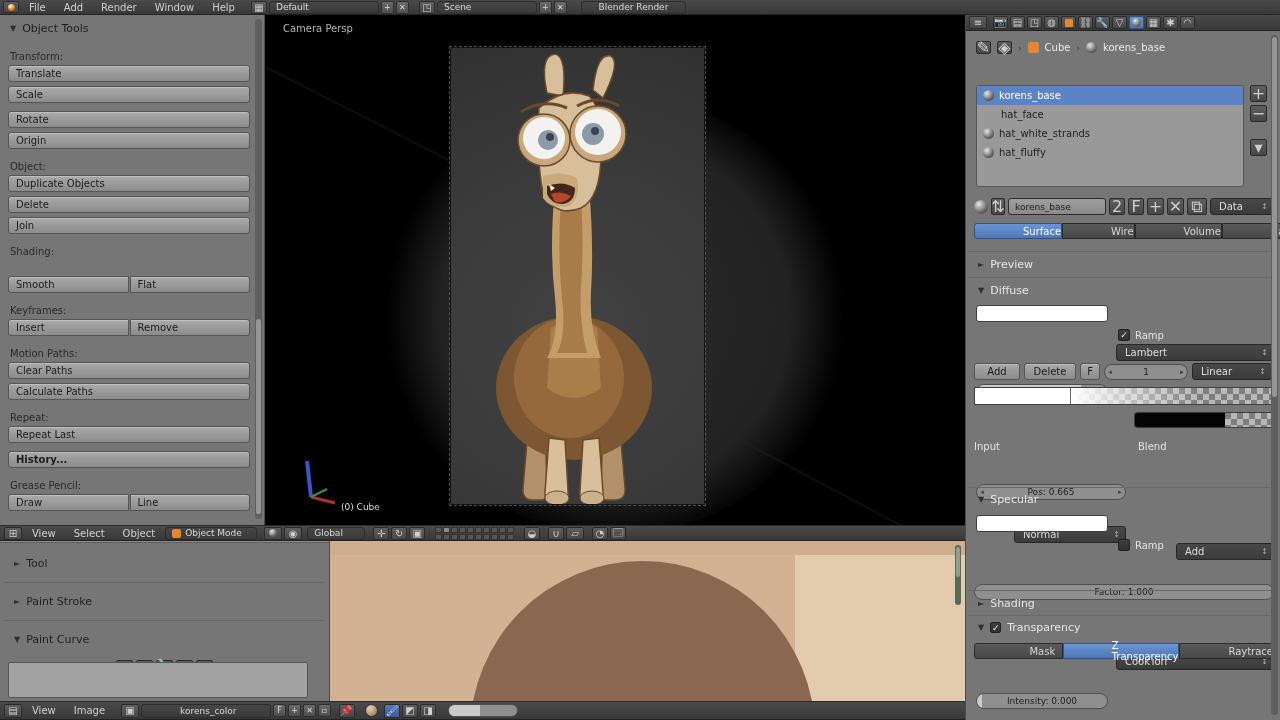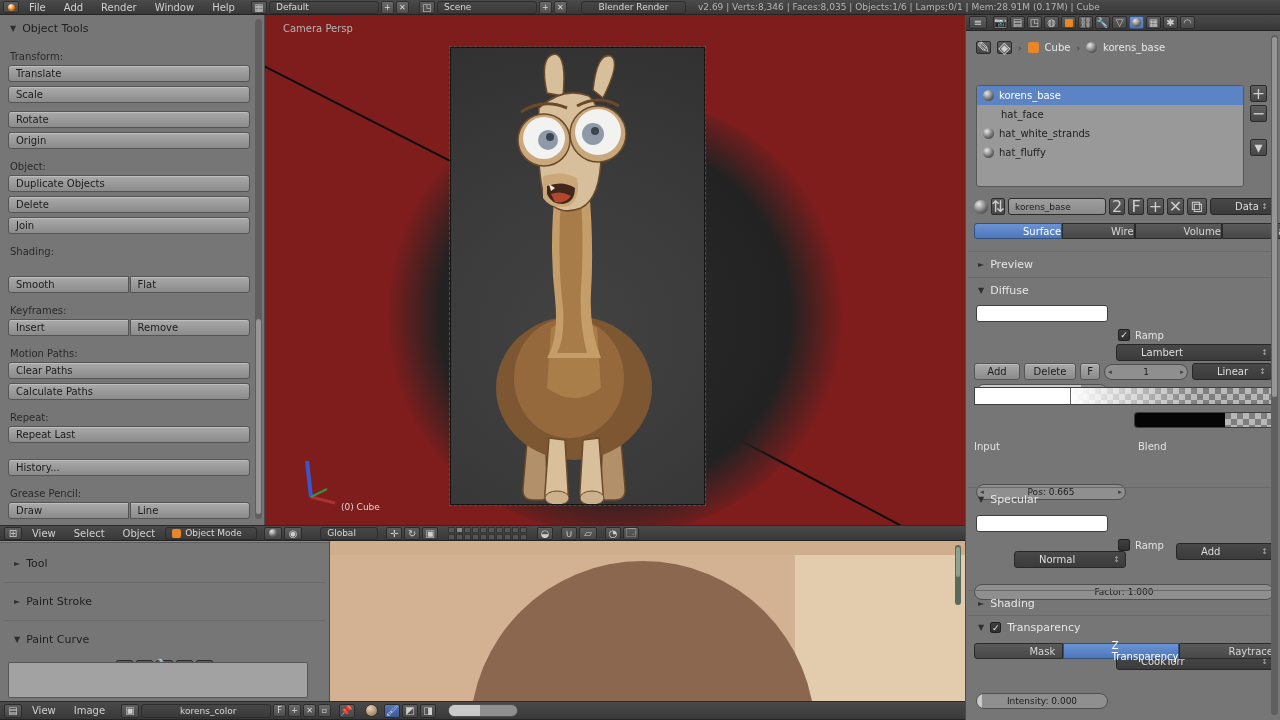--- a/index.html
+++ b/index.html
@@ -14,21 +14,21 @@
   .tinybtn { background:linear-gradient(#6a6a6a,#4e4e4e); border:1px solid #2e2e2e; border-radius:2px; width:13px; height:13px; display:inline-flex; align-items:center; justify-content:center; color:#ddd; font-size:8px; }
   .stats { color:#b5b5b5; font-size:9px; margin-left:10px; white-space:nowrap; }
 
   
   .gpanel { background:#767676; }
   .ph { color:#e6e6e6; font-size:11px; display:flex; align-items:center; gap:6px; }
   .ph .tri { font-size:8px; color:#2e2e2e; }
   .seclbl { color:#2a2a2a; font-size:10px; }
   .btn { background:linear-gradient(#aaaaaa,#8b8b8b); border:1px solid #555; border-radius:3px; color:#1b1b1b; font-size:10px; height:17px; display:flex; align-items:center; padding:0 7px; box-shadow:inset 0 1px 0 rgba(255,255,255,.25); }
   .btn.center { justify-content:center; }
-  .drop { background:linear-gradient(#484848,#3b3b3b); border:1px solid #272727; border-radius:3px; color:#dedede; font-size:10px; height:17px; display:flex; align-items:center; padding:0 24px; position:relative; }
+  .drop { background:linear-gradient(#484848,#3b3b3b); border:1px solid #272727; border-radius:3px; color:#dedede; font-size:10px; height:17px; display:flex; align-items:center; padding:0 8px; position:relative; }
   .drop::after { content:"↕"; position:absolute; right:5px; font-size:8px; color:#aaa; }
   .pill { background:#8f8f8f; border:1px solid #4f4f4f; border-radius:8px; height:16px; position:relative; overflow:hidden; color:#1c1c1c; font-size:9px; }
   .pill .fill { position:absolute; left:0; top:0; bottom:0; background:#cacaca; }
   .pill .txt { position:absolute; inset:0; display:flex; align-items:center; justify-content:center; }
   .pill .arr { position:absolute; top:0; bottom:0; width:10px; display:flex; align-items:center; justify-content:center; color:#3a3a3a; font-size:7px; }
   .chk { width:12px; height:12px; background:linear-gradient(#3f3f3f,#303030); border:1px solid #202020; border-radius:2px; color:#eee; font-size:9px; display:inline-flex; align-items:center; justify-content:center; }
   .chklbl { color:#e2e2e2; font-size:10px; margin-left:5px; }
   .swatch { background:#fff; border:1px solid #3e3e3e; border-radius:3px; height:17px; }
   .tabbtn { background:linear-gradient(#5a5a5a,#474747); border:1px solid #2a2a2a; color:#d5d5d5; font-size:10px; height:16px; display:flex; align-items:center; justify-content:center;padding-left:48px; }
   .tabbtn.active { background:linear-gradient(#6b94d6,#4e77ba); color:#fff; border-color:#33507f; }
@@ -57,21 +57,20 @@
     <span class="menu">Help</span>
     <span class="ibox" style="width:16px;height:13px;margin-left:6px;">▦</span>
     <span class="darkfield" style="width:110px;">Default</span>
     <span class="tinybtn">+</span>
     <span class="tinybtn">✕</span>
     <span class="ibox" style="width:16px;height:13px;margin-left:8px;">◳</span>
     <span class="darkfield" style="width:100px;">Scene</span>
     <span class="tinybtn">+</span>
     <span class="tinybtn">✕</span>
     <span class="darkfield" style="width:105px;margin-left:12px;justify-content:center;">Blender Render</span>
-    <span class="stats">v2.69 | Verts:8,346 | Faces:8,035 | Objects:1/6 | Lamps:0/1 | Mem:28.91M (0.17M) | Cube</span>
   </div>
 
   <div class="abs gpanel" style="left:0;top:15px;width:265px;height:510px;border-right:1px solid #4c4c4c;">
     <div class="ph" style="margin:7px 0 0 10px;color:#1f1f1f;">
       <span class="tri">▼</span>
       <span style="color:#1f1f1f;">Object Tools</span>
     </div>
     <div class="seclbl" style="margin:16px 0 3px 10px;">Transform:</div>
     <div class="btn" style="margin:0 14px 4px 8px;">Translate</div>
     <div class="btn" style="margin:0 14px 8px 8px;">Scale</div>
@@ -89,33 +88,33 @@
     <div class="seclbl" style="margin:12px 0 3px 10px;">Keyframes:</div>
     <div style="display:flex;margin:0 14px 4px 8px;gap:1px;">
       <div class="btn" style="flex:1;border-radius:3px 0 0 3px;">Insert</div>
       <div class="btn" style="flex:1;border-radius:0 3px 3px 0;">Remove</div>
     </div>
     <div class="seclbl" style="margin:12px 0 3px 10px;">Motion Paths:</div>
     <div class="btn" style="margin:0 14px 4px 8px;">Clear Paths</div>
     <div class="btn" style="margin:0 14px 4px 8px;">Calculate Paths</div>
     <div class="seclbl" style="margin:12px 0 3px 10px;">Repeat:</div>
     <div class="btn" style="margin:0 14px 4px 8px;">Repeat Last</div>
-    <div class="btn" style="margin:16px 14px 4px 8px;">History...</div>
+    <div class="btn" style="margin:8px 14px 4px 8px;font-weight:bold;">History...</div>
     <div class="seclbl" style="margin:12px 0 3px 10px;">Grease Pencil:</div>
     <div style="display:flex;margin:0 14px 4px 8px;gap:1px;">
       <div class="btn" style="flex:1;border-radius:3px 0 0 3px;">Draw</div>
       <div class="btn" style="flex:1;border-radius:0 3px 3px 0;">Line</div>
     </div>
 
     <div class="abs scrtrack" style="right:2px;top:4px;width:7px;height:500px;">
       <div class="scrthumb" style="top:300px;height:195px;"></div>
     </div>
   </div>
 
-  <div class="abs" style="left:265px;top:15px;width:700px;height:510px;background:#7f1d1d;overflow:hidden;text-align:right;">
+  <div class="abs" style="left:265px;top:15px;width:700px;height:510px;background:#000000;overflow:hidden;text-align:right;">
 
     <div class="abs" style="left:-40px;top:30px;width:330px;height:2px;background:#0e0e0e;transform:rotate(27deg);transform-origin:left top;"></div>
     <div class="abs" style="left:430px;top:400px;width:330px;height:2px;background:#0e0e0e;transform:rotate(28deg);transform-origin:left top;"></div>
     <div class="abs" style="left:120px;top:80px;width:460px;height:440px;border-radius:50%;background:radial-gradient(circle,#2a2a2a 0%,#222 55%,transparent 72%);"></div>
 
     <div class="abs" style="left:185px;top:32px;width:255px;height:458px;background:radial-gradient(circle at 50% 62%, #424242 0%, #3a3a3a 55%, #313131 100%);border:1px solid #141414;outline:1px dashed #4e4e4e;">
       
       <svg width="253" height="456" viewBox="0 0 253 456">
 
         <path d="M78 370 L72 440 Q71 452 82 452 L92 452 Q98 450 96 438 L94 372 Z" fill="#b1906a" stroke="#6b4a2c" stroke-width="1.5"></path>
@@ -174,21 +173,21 @@
     <span class="menu">Select</span>
     <span class="menu">Object</span>
     <span class="darkfield" style="width:92px;">
       <span style="width:9px;height:9px;background:#e8862a;border-radius:2px;display:inline-block;"></span>
       <span>Object Mode</span>
     </span>
     <span class="ibox" style="width:18px;height:13px;margin-left:5px;">
         <span class="sphere" style="width:8px;height:8px;"></span>
       </span>
     <span class="ibox" style="width:18px;height:13px;">◉</span>
-    <span class="darkfield" style="width:58px;margin-left:16px;">Global</span>
+    <span class="darkfield" style="width:58px;margin-left:3px;">Global</span>
     <span class="ibox" style="width:16px;height:13px;margin-left:6px;">✛</span>
     <span class="ibox" style="width:16px;height:13px;">↻</span>
     <span class="ibox" style="width:16px;height:13px;">▣</span>
     <span style="display:inline-grid;grid-template-columns:repeat(10,7px);grid-auto-rows:6px;gap:1px;margin-left:8px;">
       <span style="background:#565656;border:1px solid #333;"></span>
         <span style="background:#8a8a8a;border:1px solid #333;"></span>
         <span style="background:#565656;border:1px solid #333;"></span>
         <span style="background:#565656;border:1px solid #333;"></span>
         <span style="background:#565656;border:1px solid #333;"></span>
         <span style="background:#565656;border:1px solid #333;"></span>
@@ -384,21 +383,21 @@
     <div class="abs pill" style="left:10px;top:397px;width:150px;">
       <span class="arr" style="left:0;">◂</span>
       <span class="txt">Pos: 0.665</span>
       <span class="arr" style="right:0;">▸</span>
     </div>
     <div class="abs" style="left:168px;top:397px;width:140px;height:16px;border:1px solid #3e3e3e;border-radius:3px;overflow:hidden;display:flex;">
       <span style="flex:0 0 65%;background:#050505;"></span>
       <span class="checker" style="flex:1;"></span>
     </div>
     <div class="abs" style="left:8px;top:426px;color:#e2e2e2;font-size:10px;">Input</div>
-    <div class="abs drop" style="left:48px;top:448px;width:112px;">Normal</div>
+    <div class="abs drop" style="left:48px;top:423px;width:112px;">Normal</div>
     <div class="abs" style="left:172px;top:426px;color:#e2e2e2;font-size:10px;">Blend</div>
     <div class="abs drop" style="left:210px;top:423px;width:98px;">Add</div>
     <div class="abs pill" style="left:8px;top:447px;width:300px;">
       <span class="txt">Factor: 1.000</span>
     </div>
 
     <div style="border-top:1px solid #696969;position:absolute;left:2px;right:2px;top:472px;"></div>
     <div class="abs ph" style="left:12px;top:478px;">
       <span class="tri">▼</span>
         <span>Specular</span>

